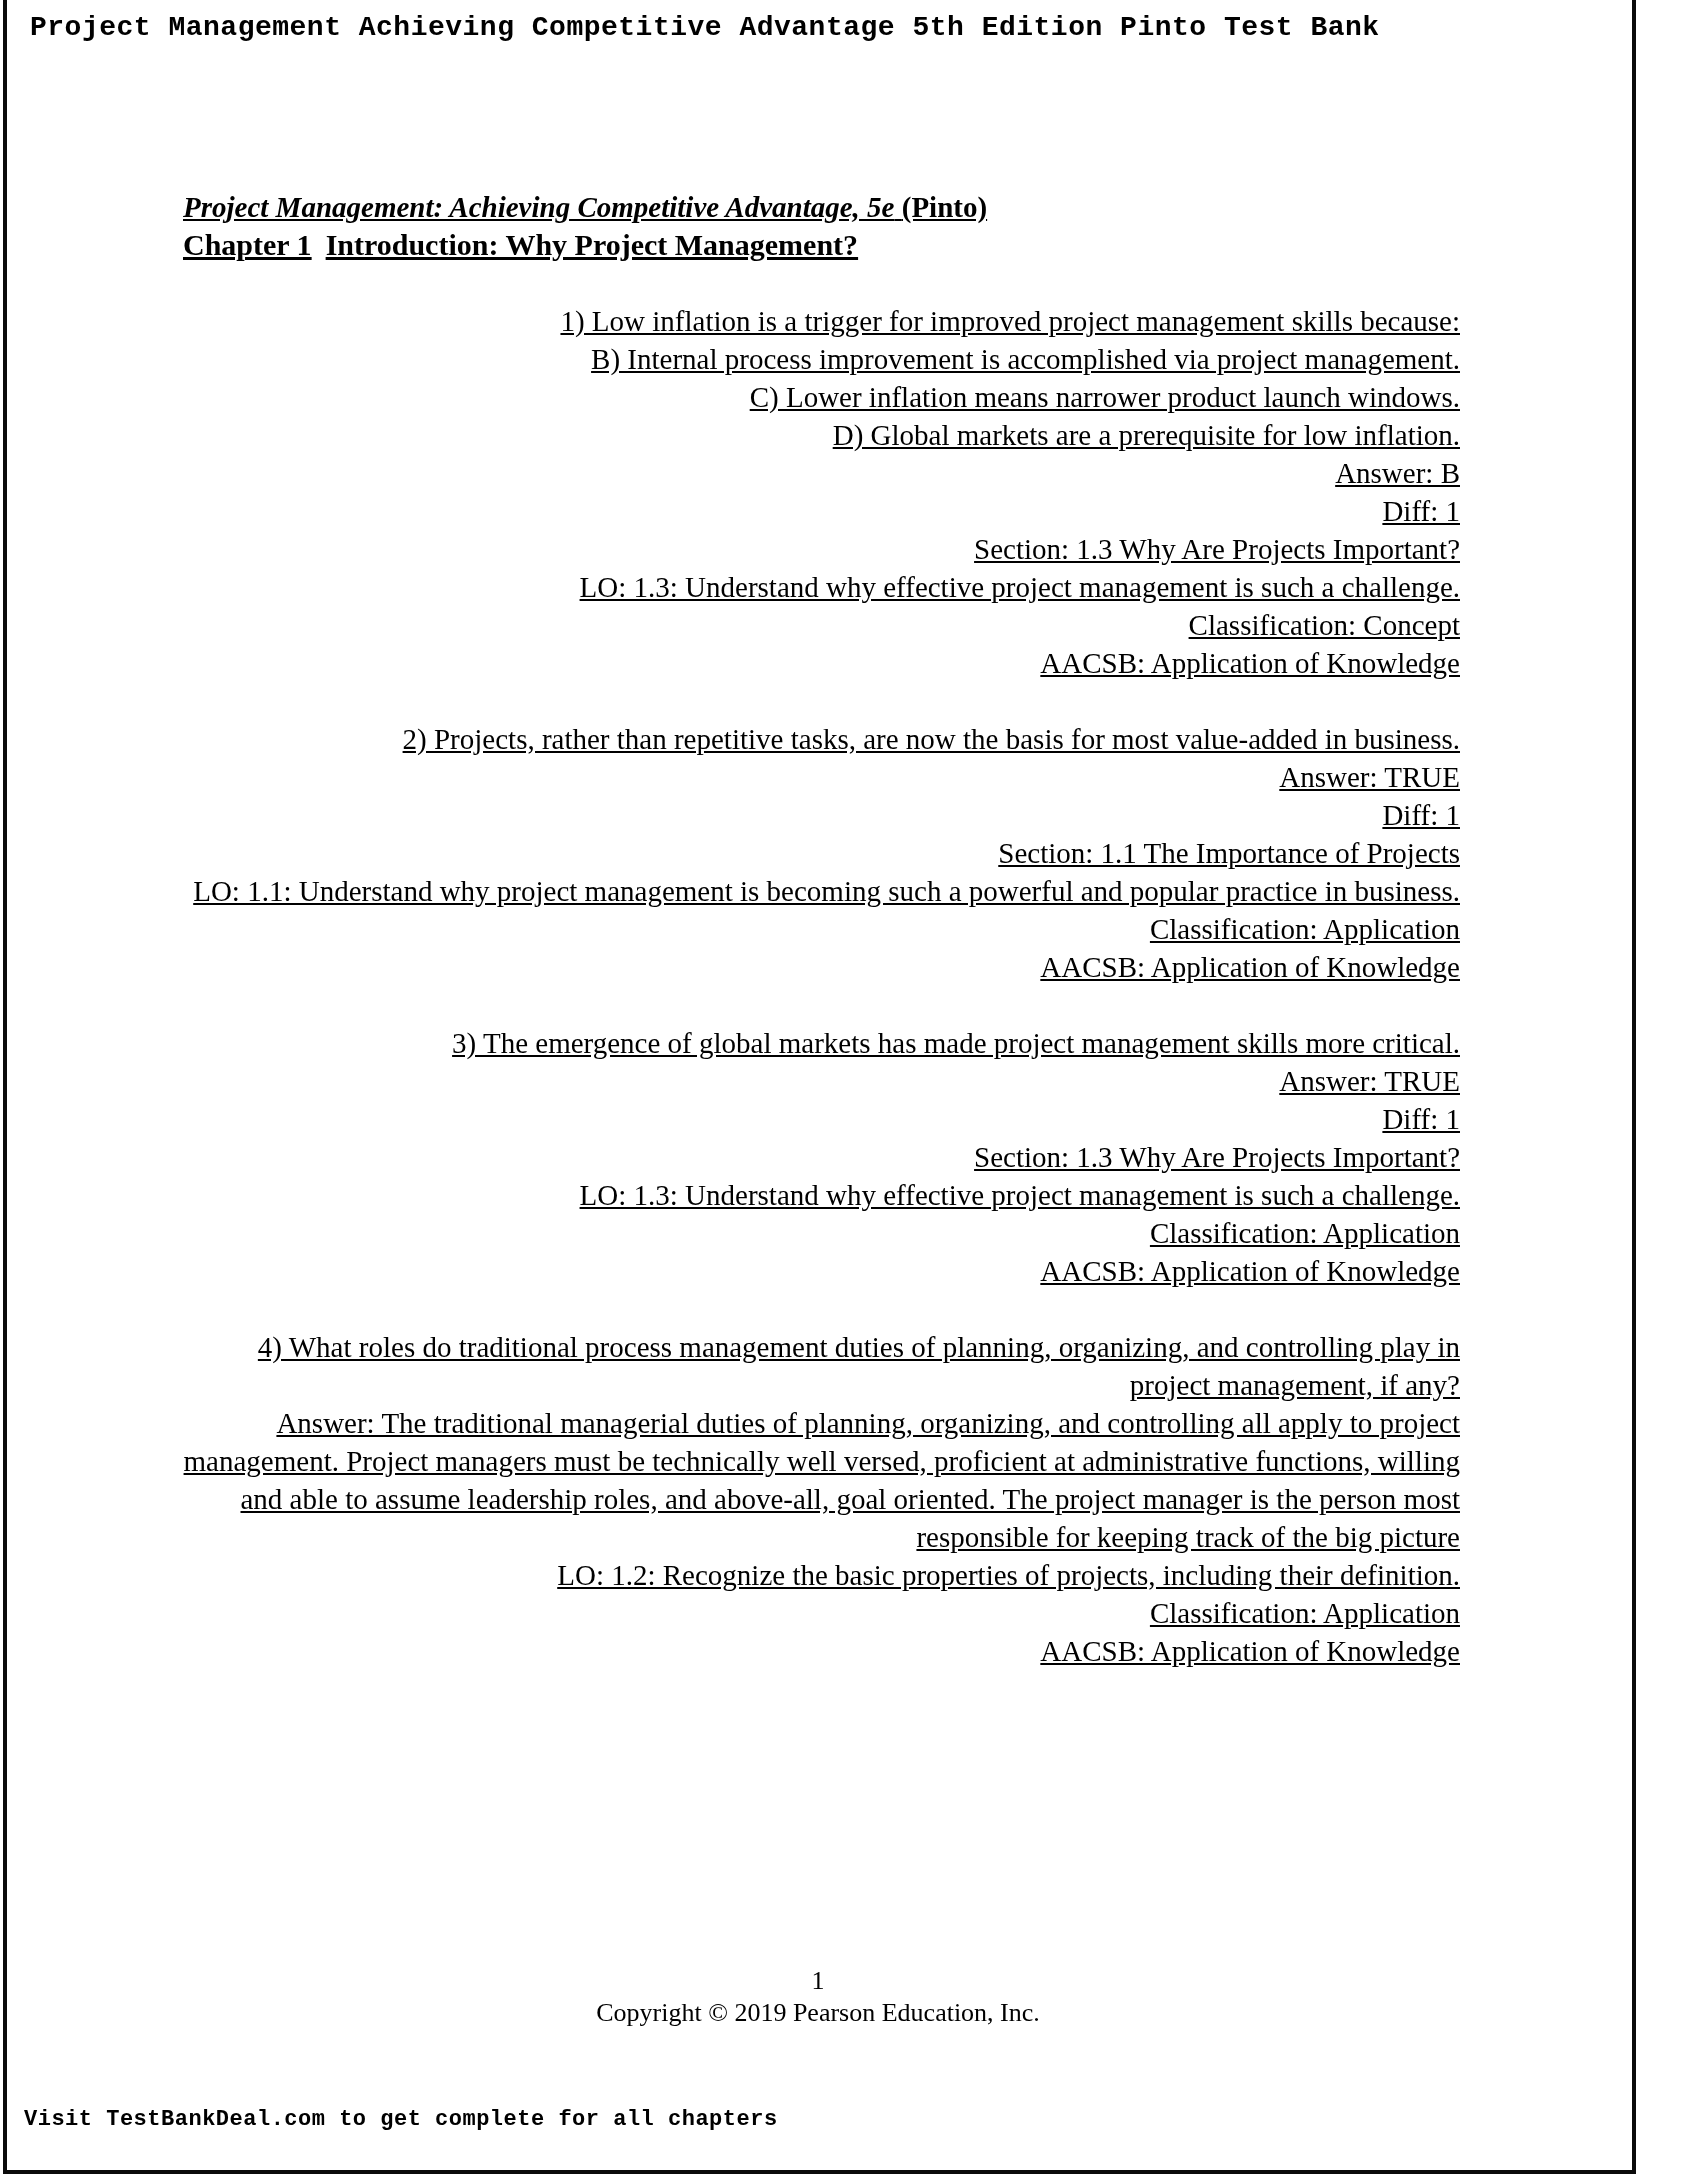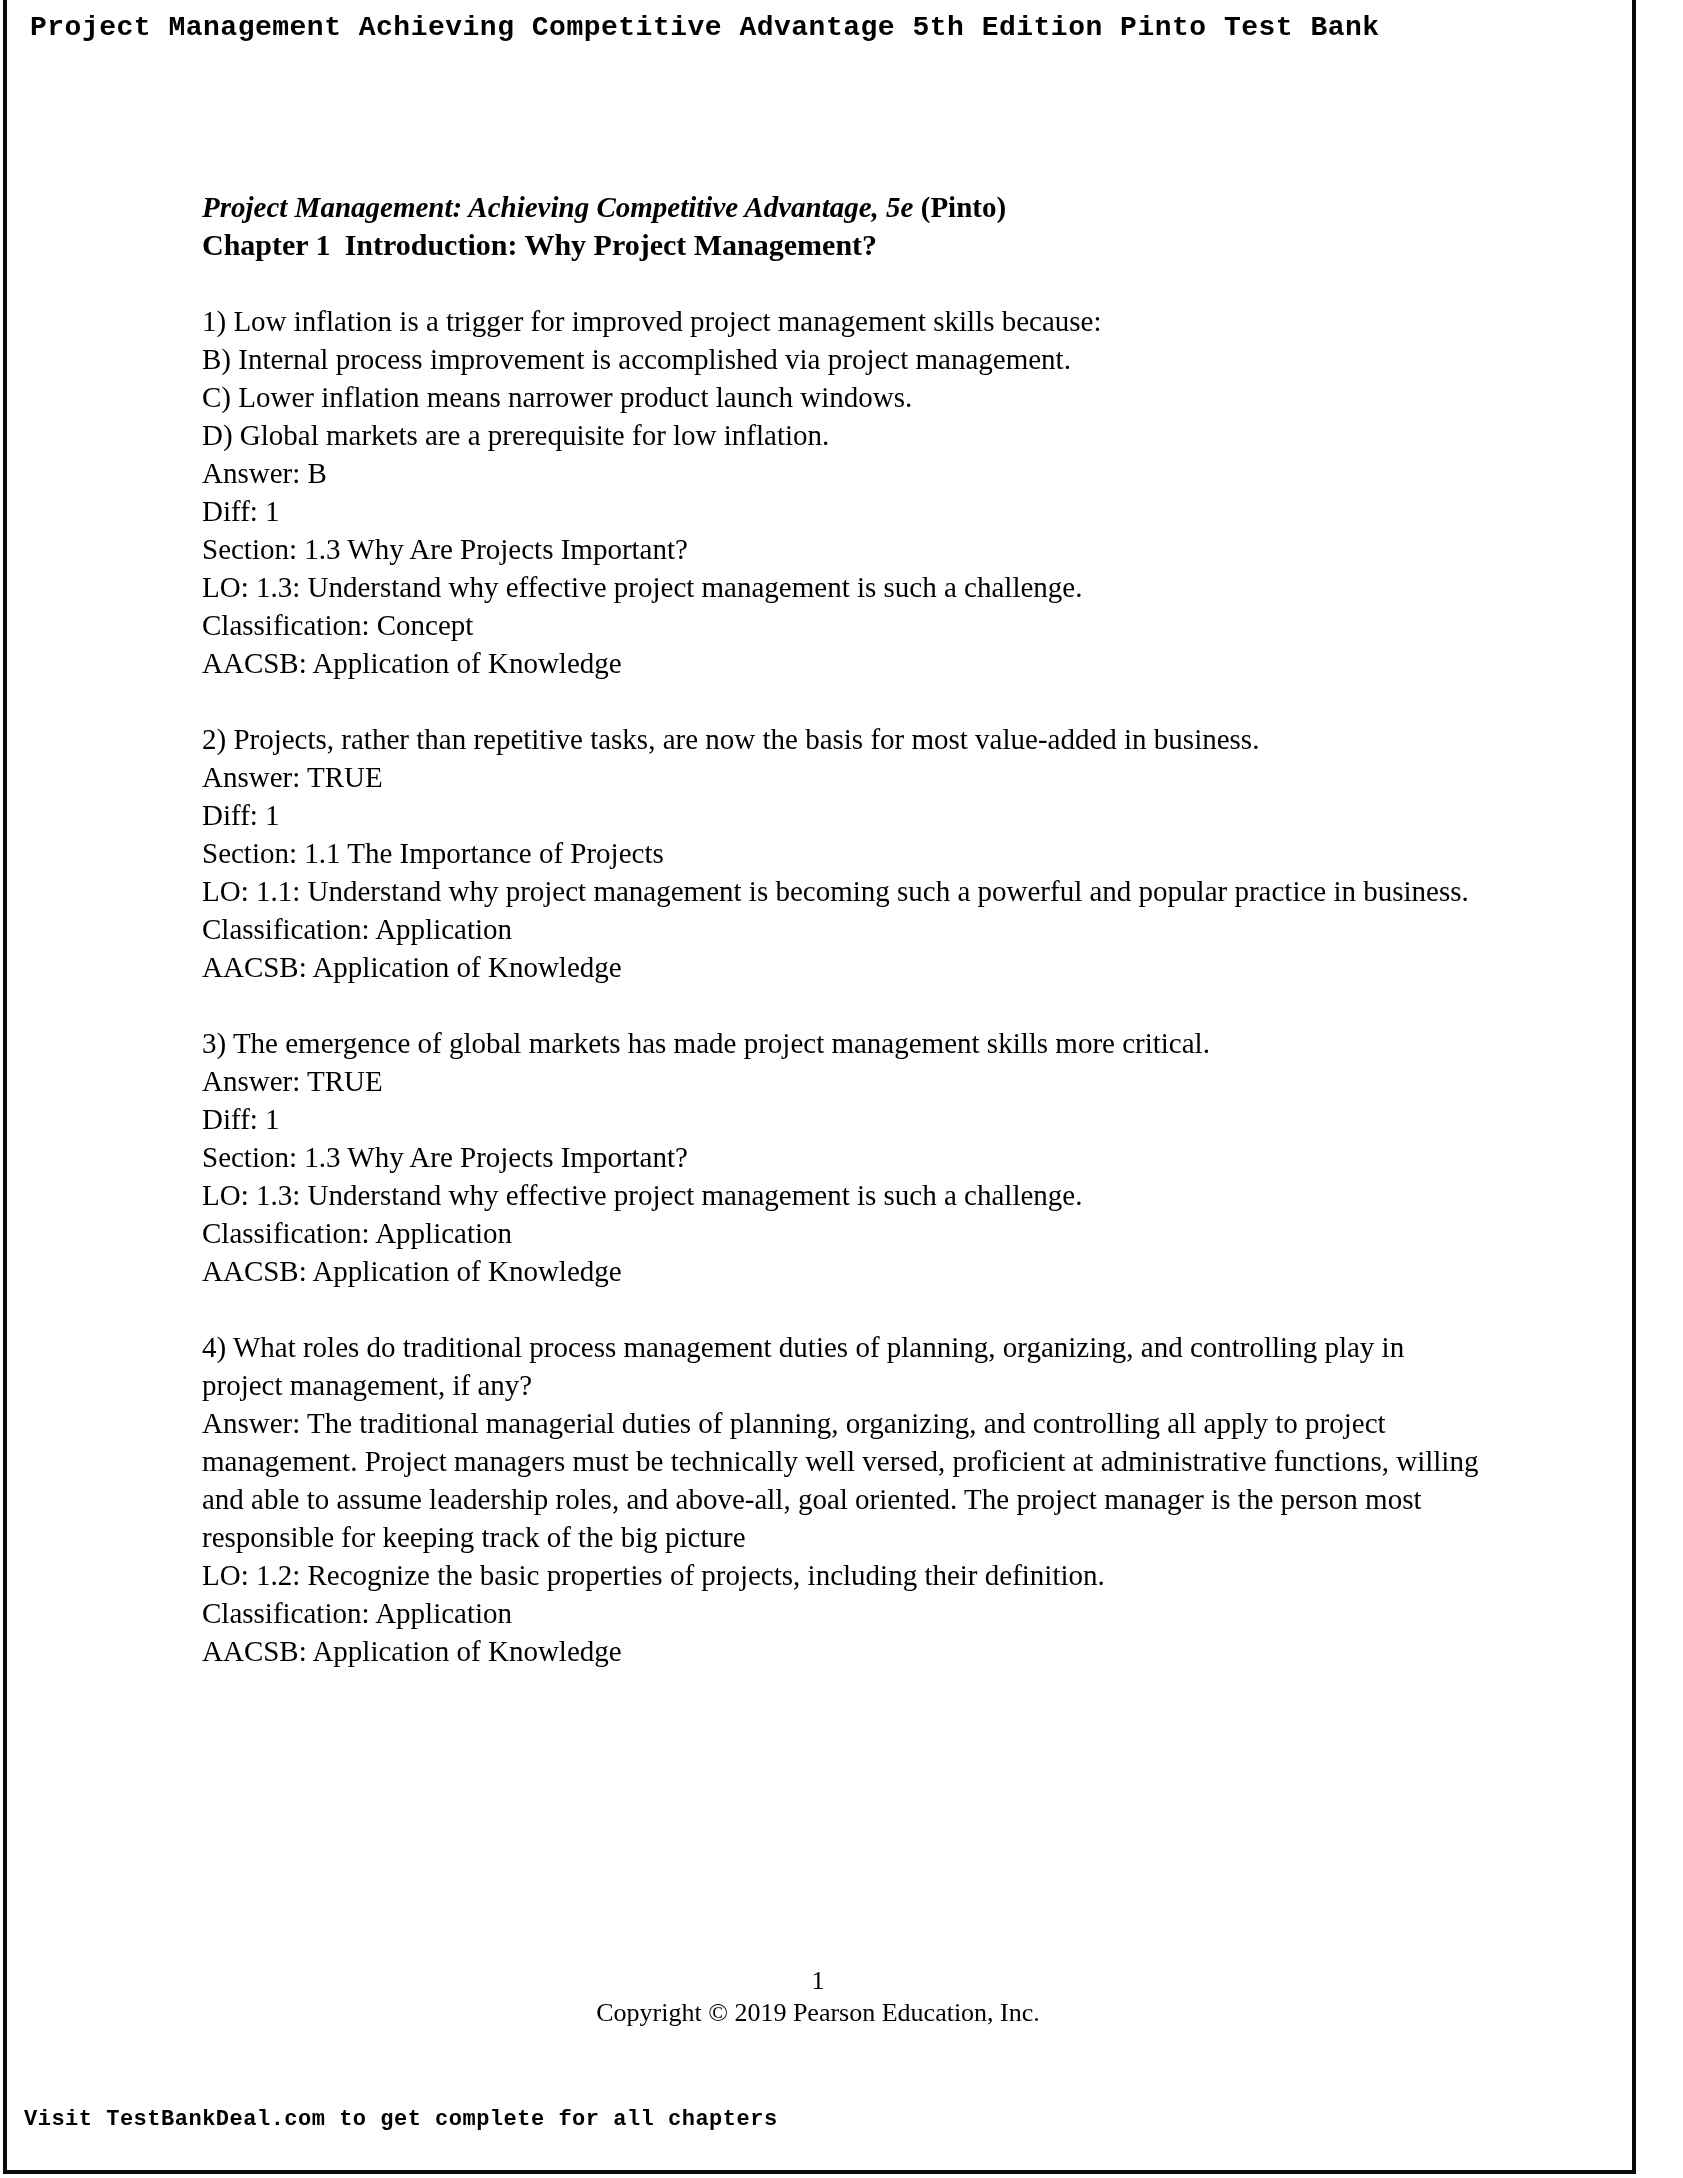--- a/index.html
+++ b/index.html
@@ -50,42 +50,43 @@
     font-family: "Liberation Mono", "DejaVu Sans Mono", monospace;
     font-weight: bold;
     font-size: 22px;
     letter-spacing: 0.5px;
     white-space: nowrap;
   }
 
   
   .page {
     position: absolute;
-    left: 202px;
+    left: 183px;
     top: 188px;
     width: 1277px;
     font-size: 29px;
     line-height: 38px;
+    text-decoration: underline;
   }
 
   .doc-title {
     font-weight: bold;
     font-size: 29px;
     line-height: 38px;
   }
   .doc-title .ital { font-style: italic; }
 
   .chapter-line {
     font-weight: bold;
     font-size: 30px;
     line-height: 38px;
   }
   .chapter-gap { display: inline-block; width: 14px; }
 
-  .qblock { margin-top: 38px; }
+  .qblock { margin-top: 38px; text-align: right; }
   .line { white-space: normal; }
   .para { margin: 0; }
 
   
   .footer {
     position: absolute;
     left: 0;
     top: 1965px;
     width: 1636px;
     text-align: center;

